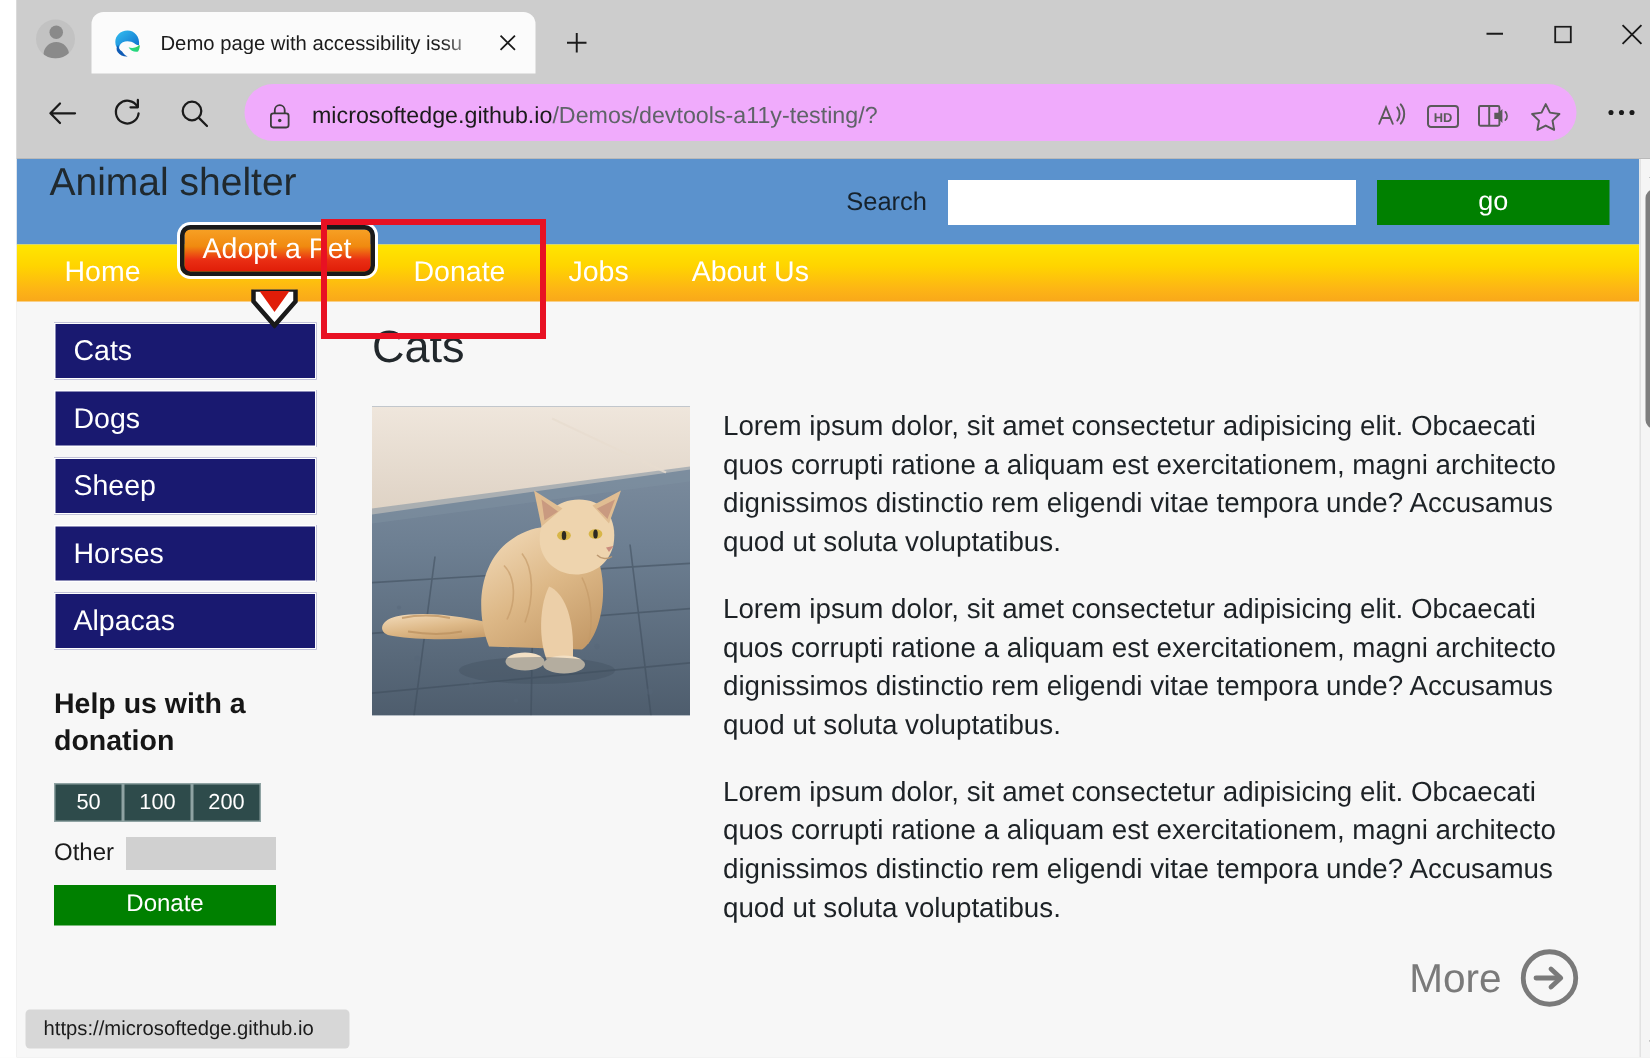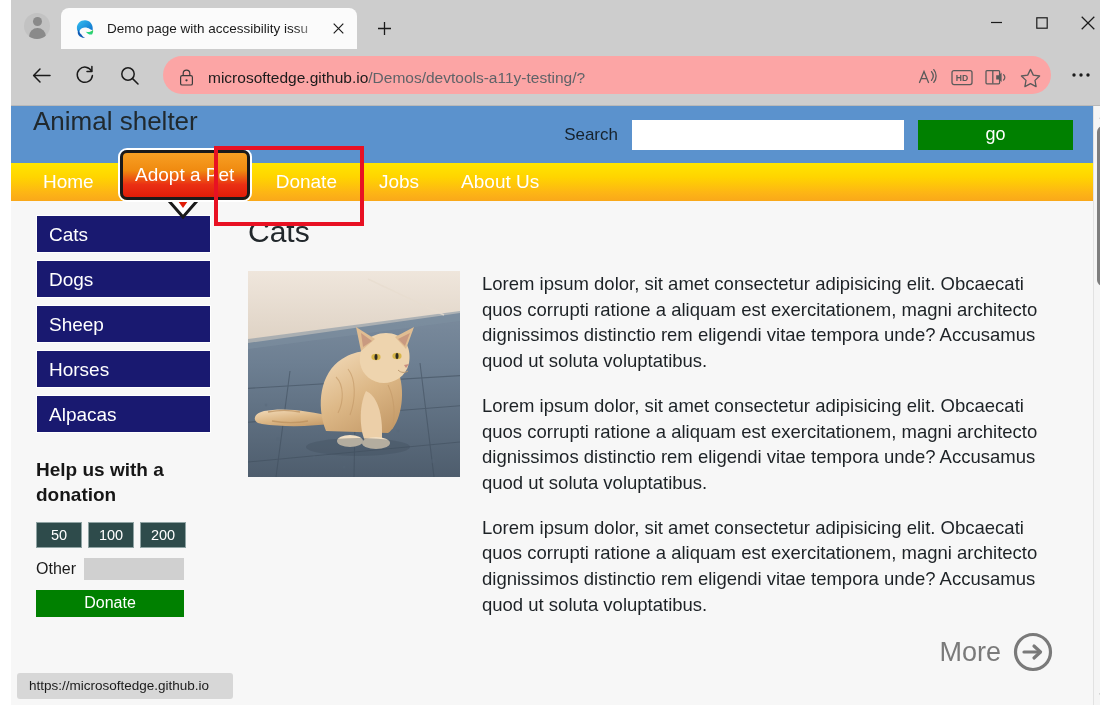--- a/index.html
+++ b/index.html
@@ -90,21 +90,21 @@
     padding: 0 12px 4px 12px;
     flex: 0 0 auto;
   }
   .navbtn {
     width: 36px; height: 36px; flex: 0 0 auto;
     display: flex; align-items: center; justify-content: center;
     border-radius: 50%; margin-right: 8px;
   }
   #omnibox {
     flex: 1 1 auto; height: 38px;
-    background: #fca5a5;
+    background: #f0abfc;
     border-radius: 19px;
     display: flex; align-items: center;
     padding: 5px 4px 0 16px;
     margin: 0 6px 0 8px;
     min-width: 0;
   }
   #lock-icon { flex: 0 0 auto; margin-right: 14px; display:flex; }
   #url-text {
     flex: 1 1 auto;
     font-size: 15.5px; color: #5f6368;
@@ -184,21 +184,21 @@
     line-height: 38px;
     white-space: nowrap;
   }
   #nav-adopt-wrap {
     position: relative;
     width: 130px; height: 38px;
   }
   #nav-adopt {
     position: absolute;
     left: 0; top: -13px;
-    width: 130px; height: 50px;
+    width: 130px; height: 34px;
     background: linear-gradient(180deg, #f7a024 0%, #f08a10 40%, #ea2f14 72%, #e01d08 100%);
     border: 3px solid #1a1a1a;
     border-radius: 7px;
     box-shadow: 0 0 0 2px #ffffff;
     display: flex; align-items: center; justify-content: center;
     font-size: 19px; color: #ffffff;
     text-decoration: none;
     z-index: 6;
   }
   #nav-adopt-pointer {
@@ -237,21 +237,21 @@
     margin-bottom: 7px;
     text-decoration: none;
     border: 1px solid #ffffff;
   }
   #donate-heading {
     font-size: 19px; font-weight: bold; color: #161616;
     margin-top: 24px; line-height: 1.33;
     width: 150px;
   }
   #amount-row {
-    display: flex; gap: 6px; margin-top: 14px;
+    display: flex; margin-top: 14px;
   }
   .amount-btn {
     width: 46px; height: 26px;
     background: #2e4b4b; color: #ffffff;
     border: 1px solid #8fa3a3;
     font-size: 14.5px;
     font-family: "Liberation Sans", sans-serif;
     cursor: pointer;
   }
   #other-row {

